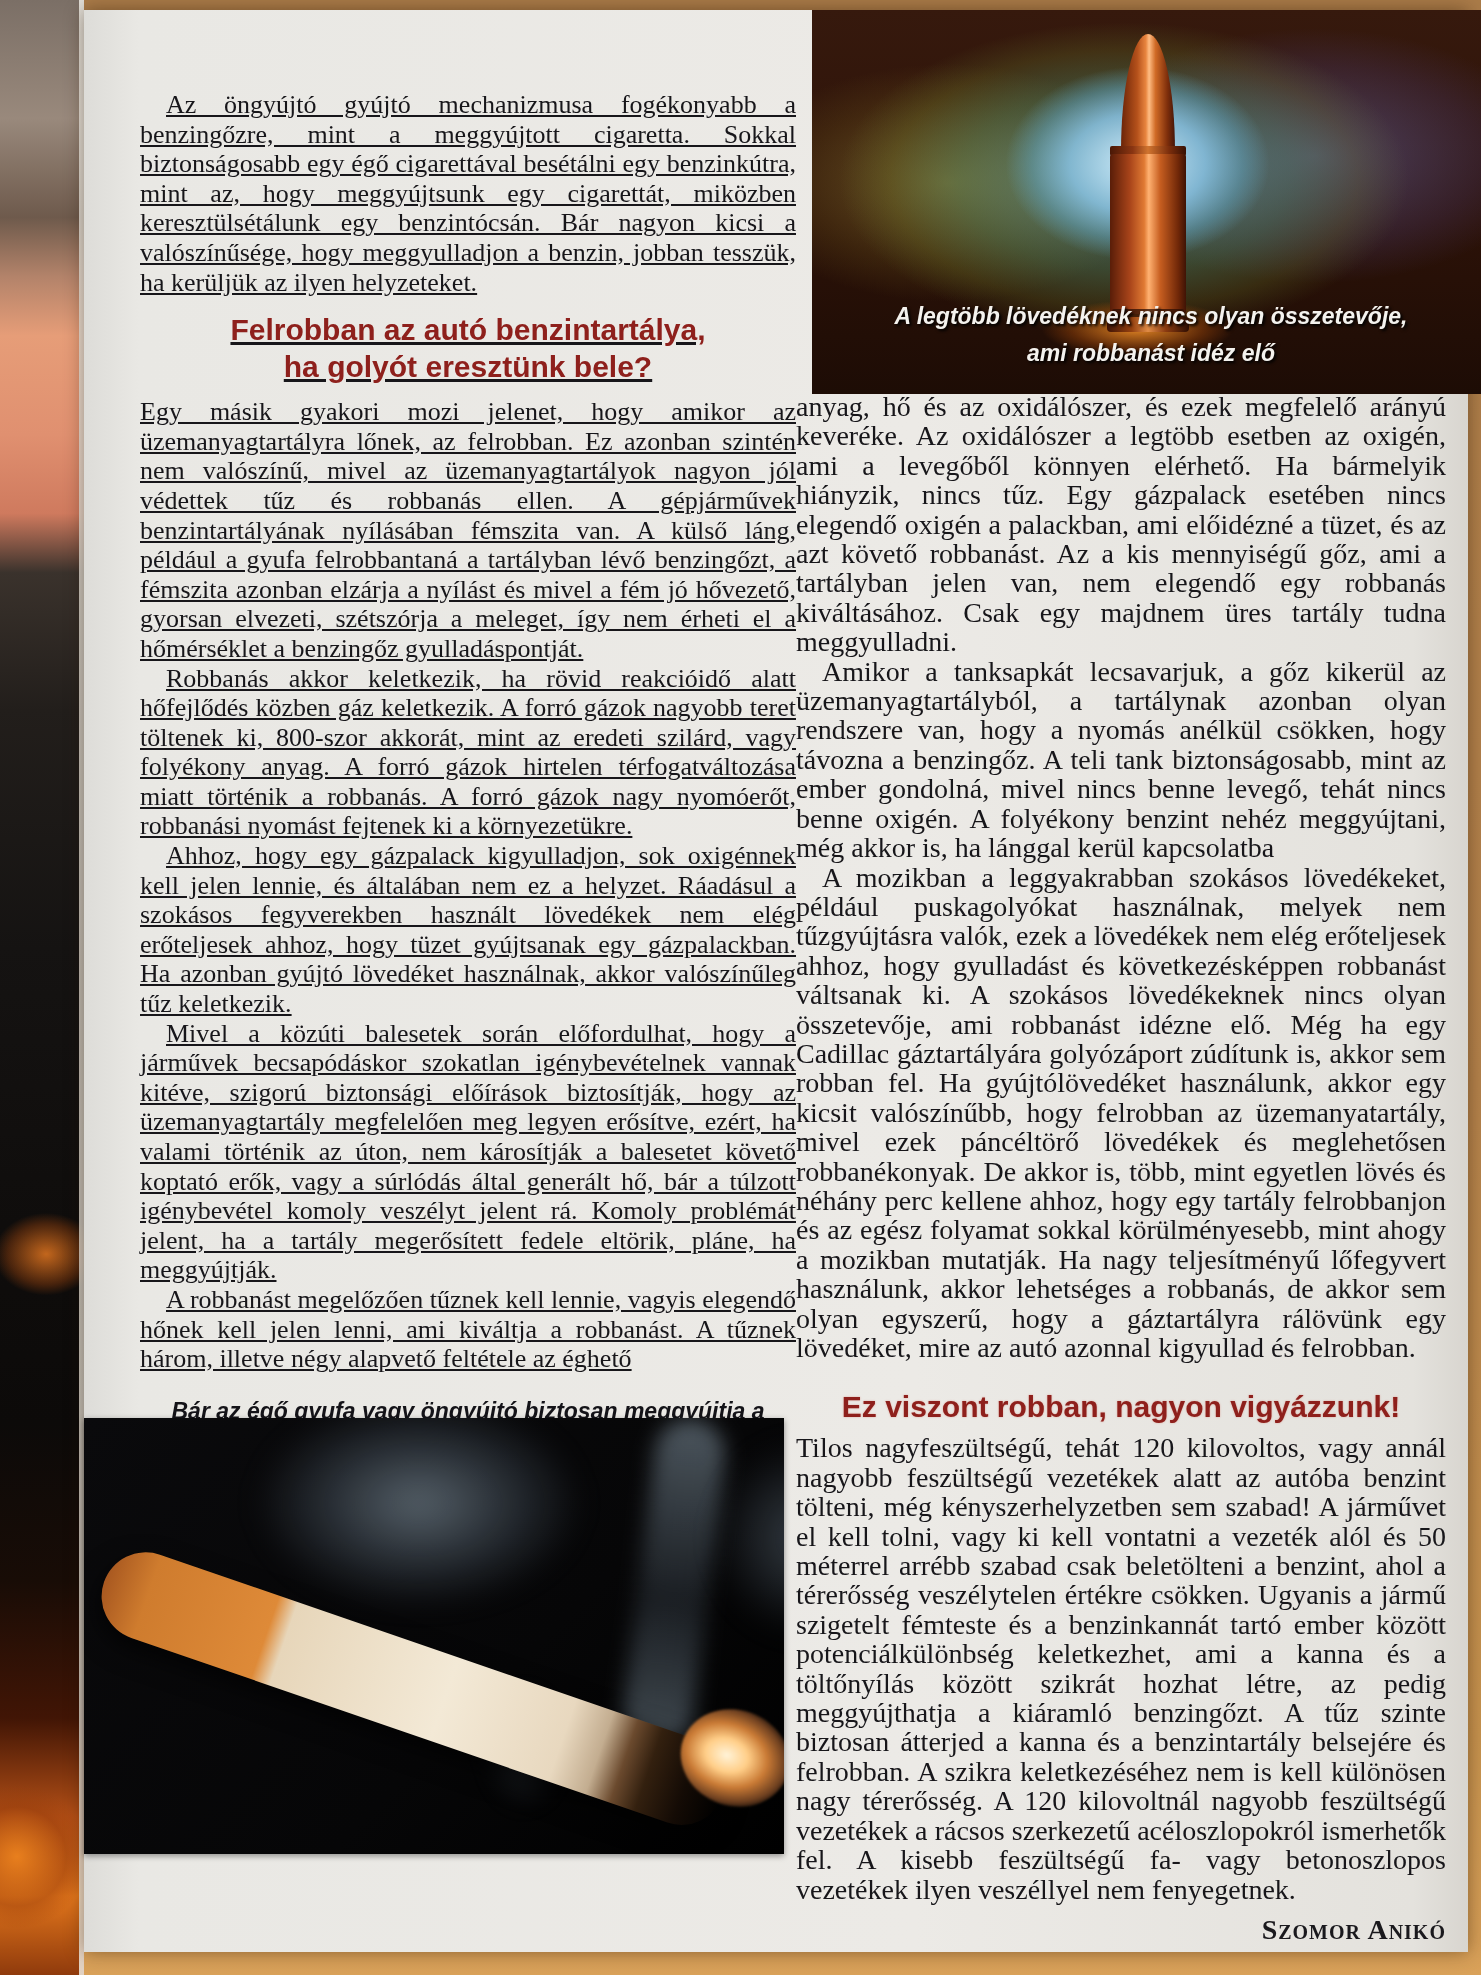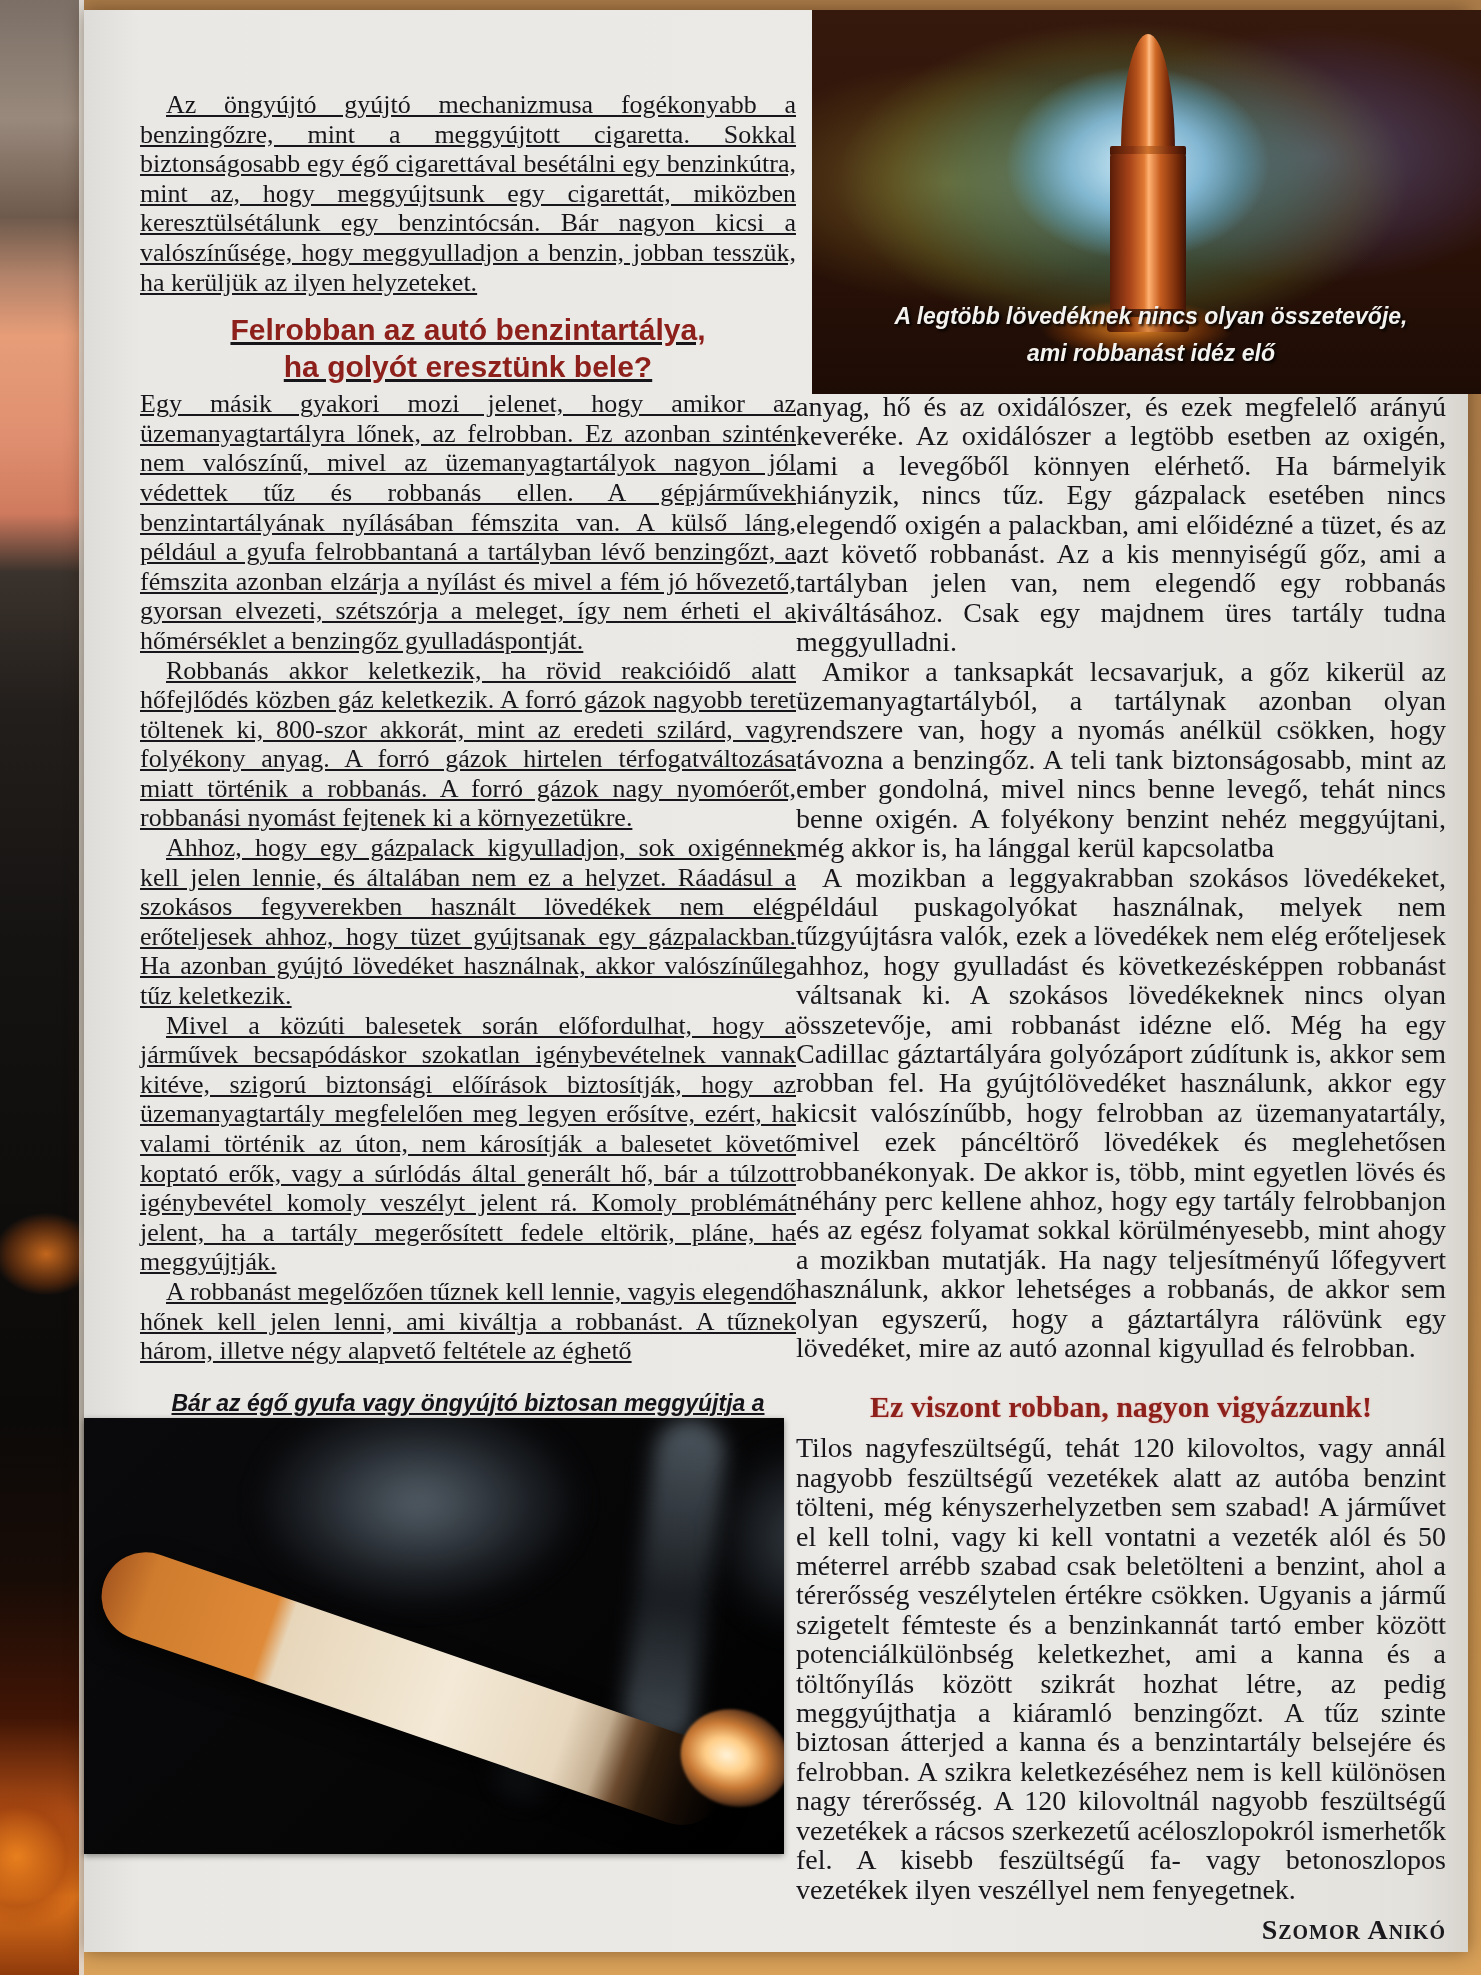--- a/index.html
+++ b/index.html
@@ -71,24 +71,24 @@
     text-shadow:2px 2px 3px #000;
   }
   
   .col{position:absolute;color:#17161a;}
   .col-left{left:56px;top:80px;width:656px;text-decoration:underline;}
   .col-right{left:712px;top:382px;width:650px;}
   .col p{margin:0;text-align:justify;text-indent:26px;font:26px/29.6px "Liberation Serif",serif;}
   .col-right p{font-size:28px;line-height:29.4px;}
   .col p.noindent{text-indent:0;}
   h2{
-    margin:14px 0 4px 0;text-align:center;
+    margin:14px 0 12px 0;text-align:center;
     font:bold 30px/37px "Liberation Sans",sans-serif;color:#8e201c;
   }
-  h2.h2-right{margin:26px 0 8px 0;text-shadow:0 0 2px rgba(200,40,20,.35);font-family:Liberation Serif, serif;}
+  h2.h2-right{margin:26px 0 8px 0;text-shadow:0 0 2px rgba(200,40,20,.35);}
   .cig-caption{
     margin:18px 10px 0 10px;text-align:center;
     font:bold italic 23px/38px "Liberation Sans",sans-serif;color:#141318;
   }
   
   .cig-photo{
     position:absolute;left:0;top:1408px;width:700px;height:436px;
     background:linear-gradient(135deg,#0a0a0c 0%,#060607 60%,#000 100%);
     overflow:hidden;box-shadow:0 2px 6px rgba(0,0,0,.4);
   }

